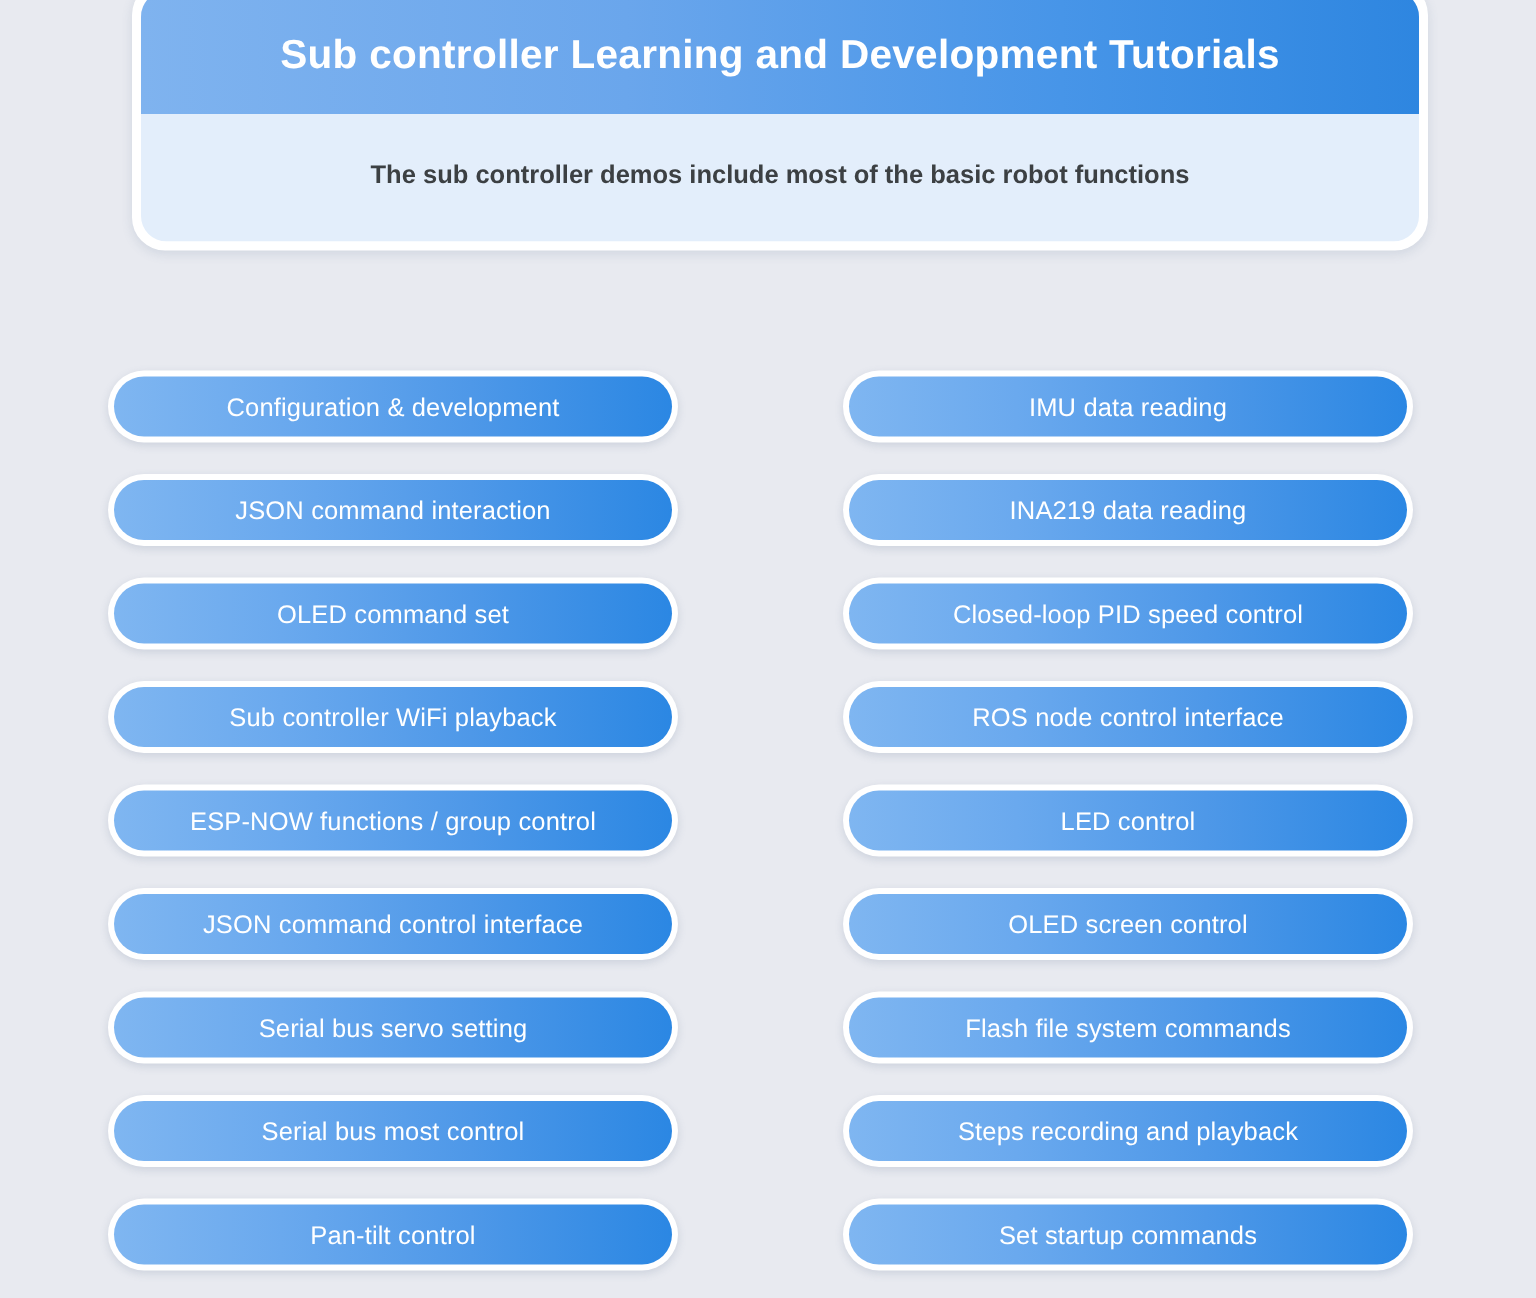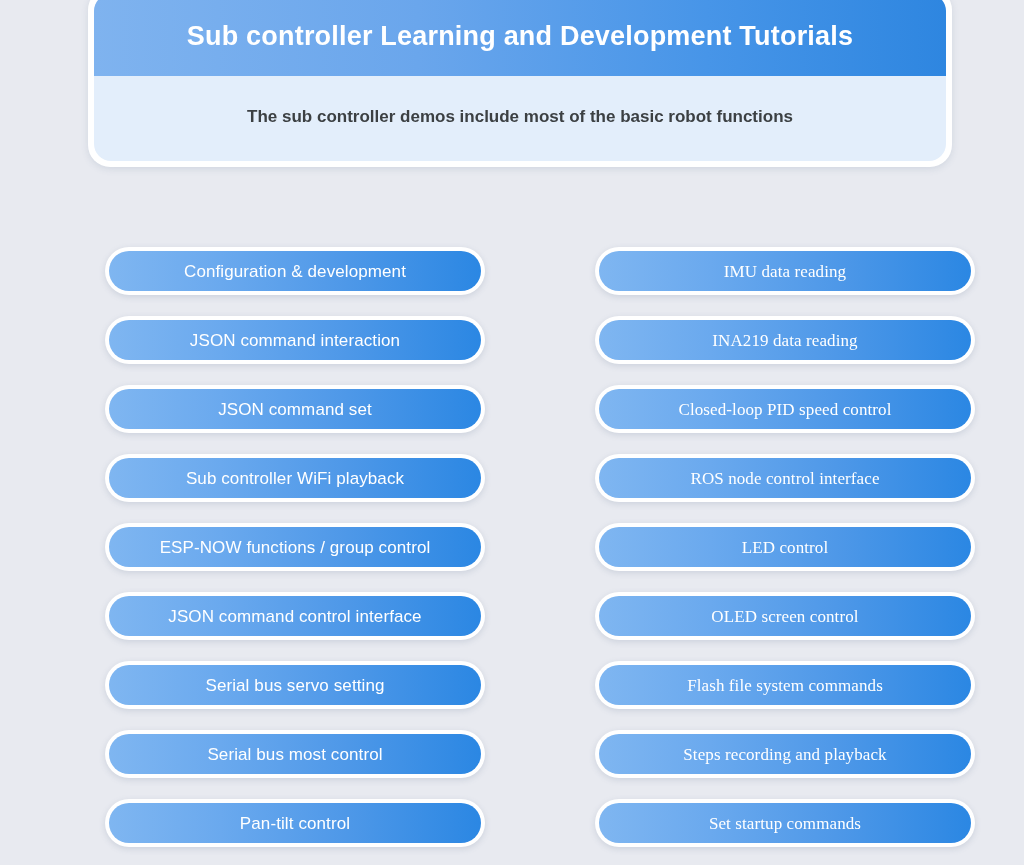--- a/index.html
+++ b/index.html
@@ -58,34 +58,34 @@
   .hero-subtitle {
     color: #3c4043;
     font-size: 17px;
     line-height: 1.35;
     font-weight: bold;
   }
 
   
   .columns {
     position: absolute;
-    left: 105px;
+    left: 72px;
     top: 247px;
     width: 870px;
     display: flex;
     justify-content: space-between;
     align-items: center;
   }
   .column {
     display: flex;
     flex-direction: column;
     gap: 21px;
   }
   .column.left  { width: 380px; }
-  .column.right { width: 380px; font-family: Liberation Serif, serif; }
+  .column.right { width: 380px; }
 
   .pill {
     position: relative;
     height: 48px;
     border-radius: 999px;
     background: #ffffff;
     padding: 4px;
     box-sizing: border-box;
     box-shadow: 0 2px 6px rgba(95, 115, 145, 0.20);
     cursor: pointer;
@@ -130,21 +130,21 @@
           <span class="pill-label">Configuration &amp; development</span>
         </div>
       </div>
       <div class="pill">
         <div class="pill-inner">
           <span class="pill-label">JSON command interaction</span>
         </div>
       </div>
       <div class="pill">
         <div class="pill-inner">
-          <span class="pill-label">JSON command set</span>
+          <span class="pill-label">OLED command set</span>
         </div>
       </div>
       <div class="pill">
         <div class="pill-inner">
           <span class="pill-label">Sub controller WiFi playback</span>
         </div>
       </div>
       <div class="pill">
         <div class="pill-inner">
           <span class="pill-label">ESP-NOW functions / group control</span>

